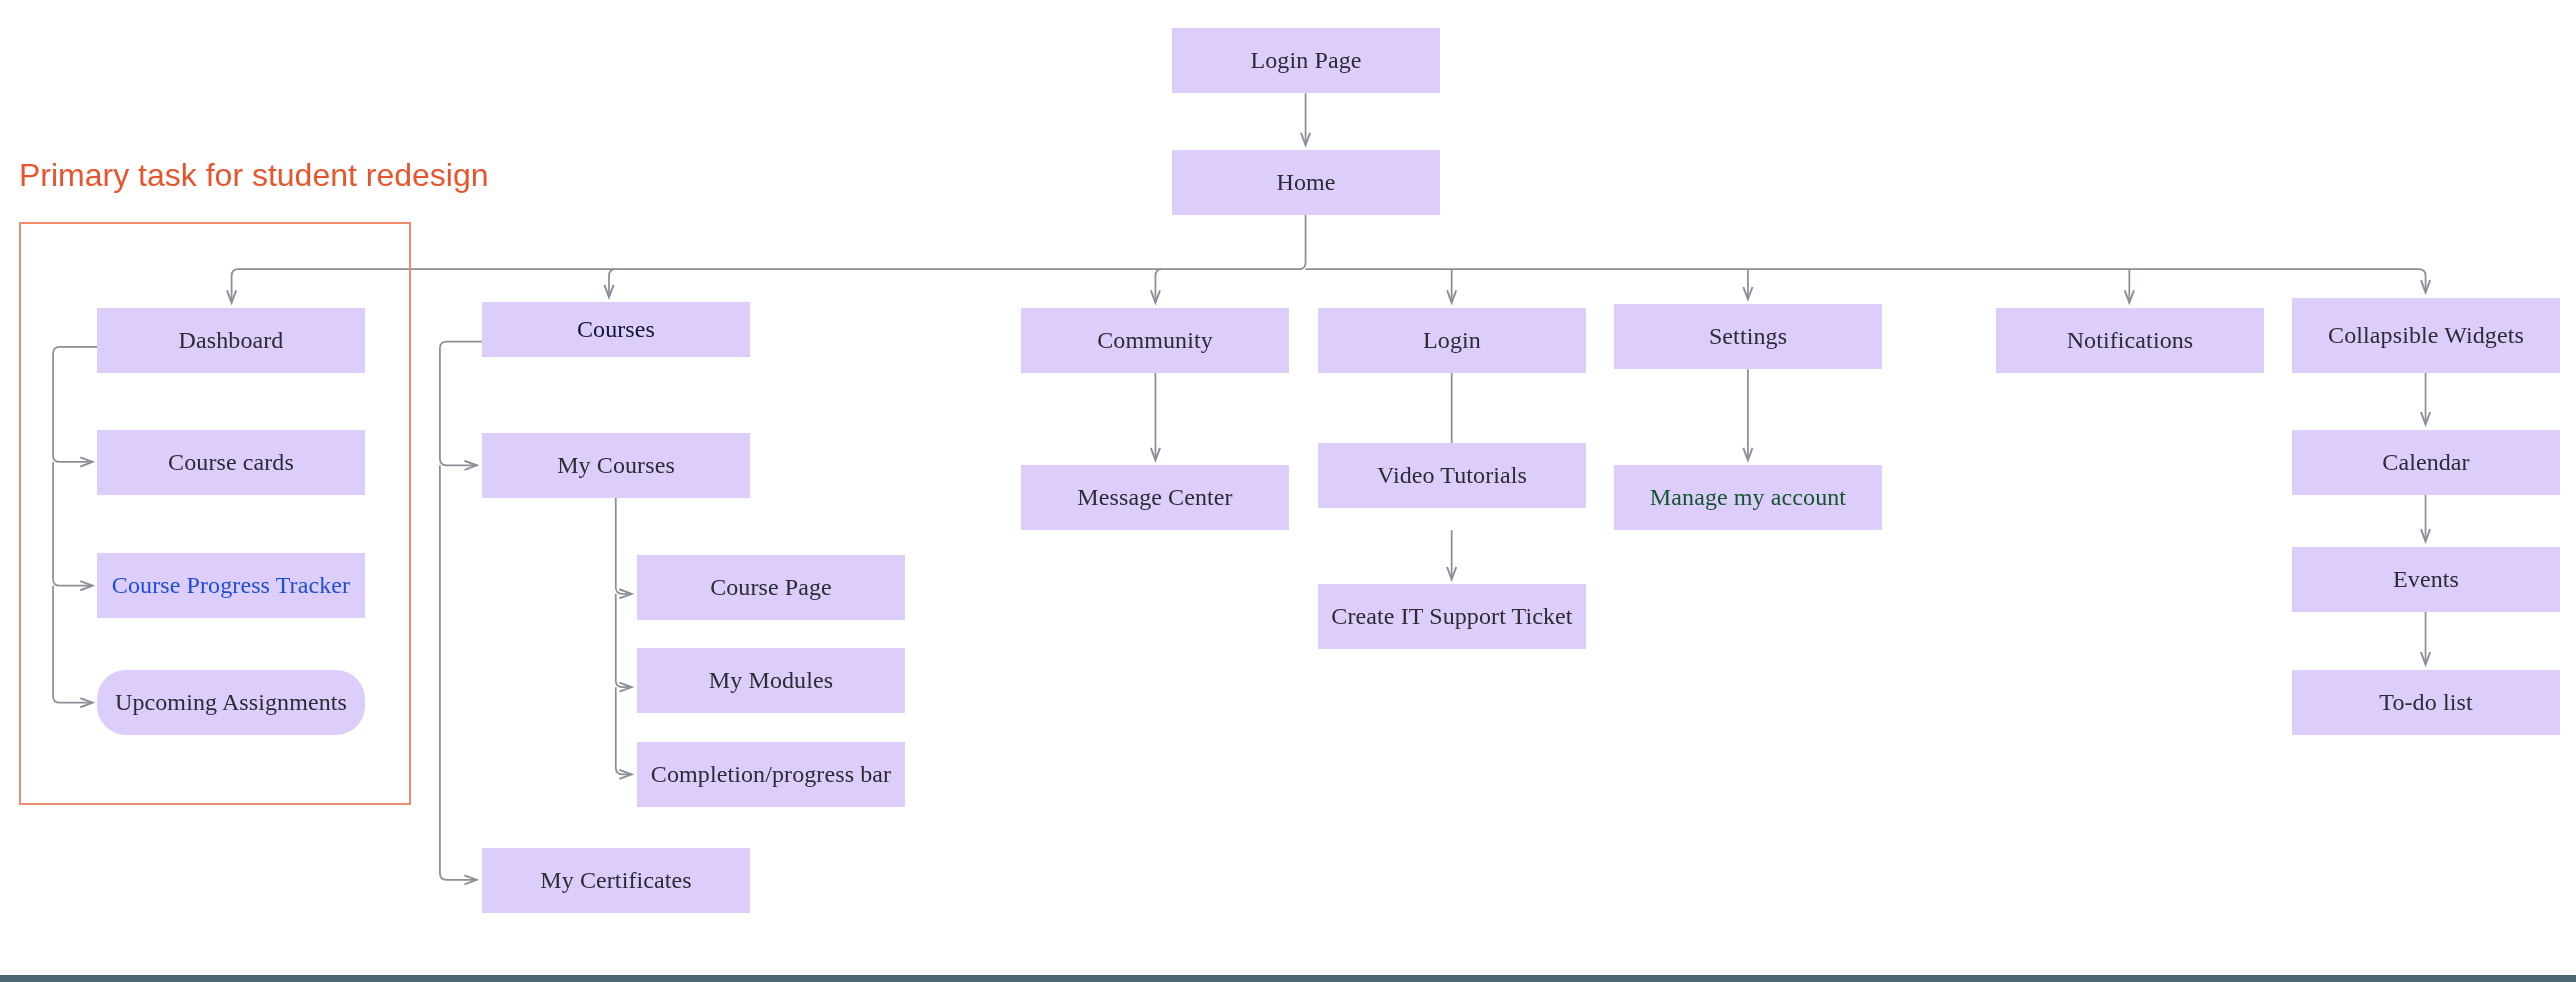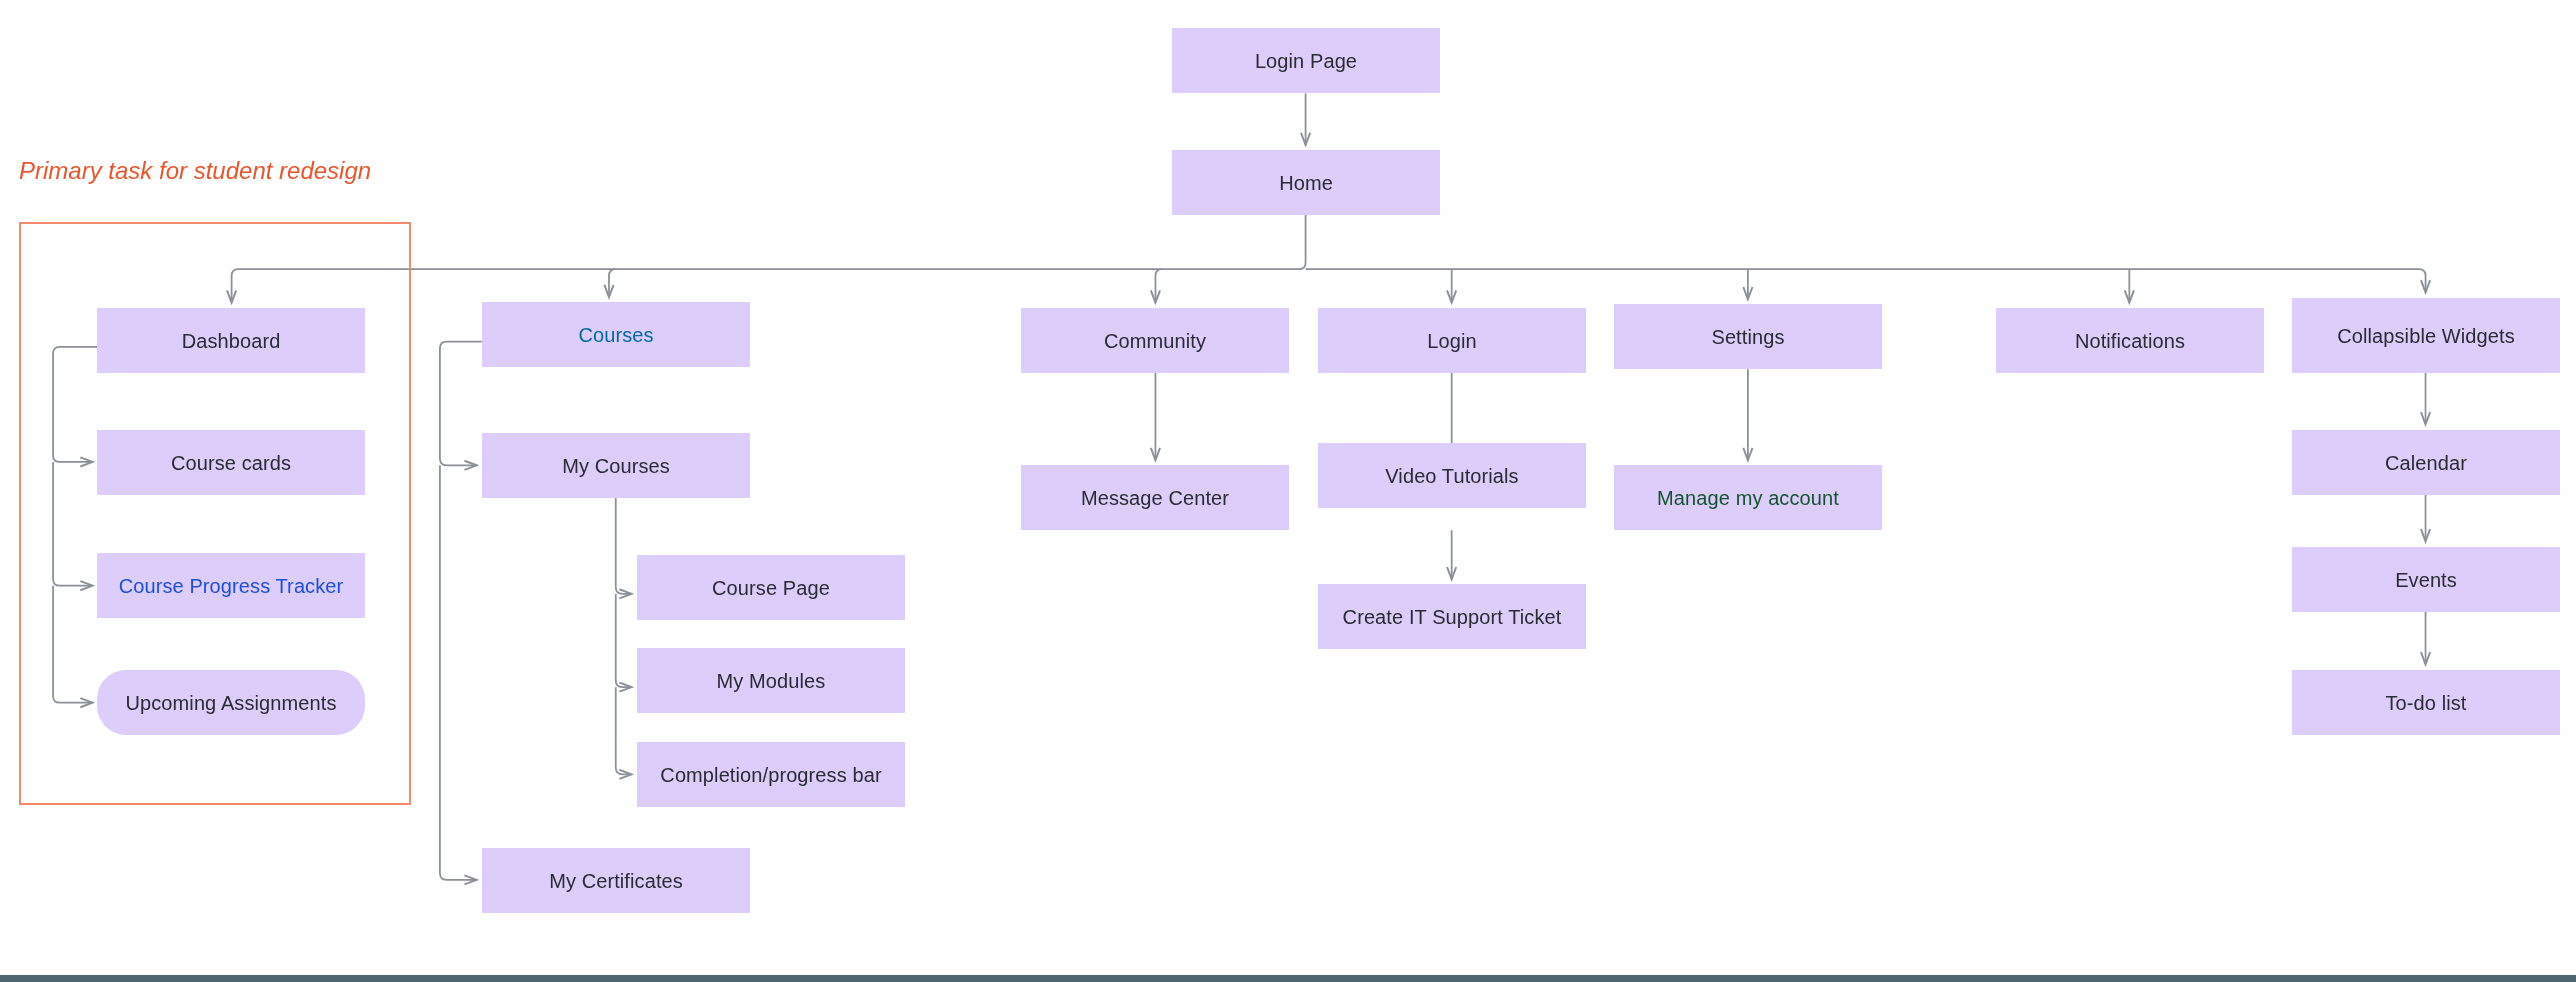--- a/index.html
+++ b/index.html
@@ -25,36 +25,35 @@
     pointer-events: none;
   }
   .node {
     position: absolute;
     background: #dccdfb;
     display: flex;
     align-items: center;
     justify-content: center;
     text-align: center;
     color: #2b2b33;
-    font-family: Liberation Sans, sans-serif;
-    font-size: 20px;
+    font-family: Liberation Serif, serif;
+    font-size: 24px;
     line-height: 1.2;
     letter-spacing: 0.1px;
     box-sizing: border-box;
     padding: 2.7px 6.8px;
     z-index: 2;
   }
   .annotation-label {
     position: absolute;
     color: #e8552d;
     font-family: "Liberation Sans", sans-serif;
-    font-size: 24px;
+    font-size: 32px;
     white-space: nowrap;
     z-index: 3;
-    font-style: italic;
   }
   .annotation-region {
     position: absolute;
     border: 2px solid #f08a6a;
     box-sizing: border-box;
     background: transparent;
     z-index: 1;
   }
   .bottom-bar {
     position: absolute;
@@ -120,21 +119,21 @@
 
   <div class="annotation-label" style="left: 19px; top: 157px; color: rgb(232, 85, 45);">Primary task for student redesign</div>
 
   <div id="nodes-container">
       <div class="node" style="left: 1172px; top: 28px; width: 268px; height: 65px; background: rgb(220, 205, 251); color: rgb(43, 43, 51);">Login Page</div>
       <div class="node" style="left: 1172px; top: 150px; width: 268px; height: 65px; background: rgb(220, 205, 251); color: rgb(43, 43, 51);">Home</div>
       <div class="node" style="left: 97px; top: 308px; width: 268px; height: 65px; background: rgb(220, 205, 251); color: rgb(43, 43, 51);">Dashboard</div>
       <div class="node" style="left: 97px; top: 430px; width: 268px; height: 65px; background: rgb(220, 205, 251); color: rgb(43, 43, 51);">Course cards</div>
       <div class="node" style="left: 97px; top: 553px; width: 268px; height: 65px; background: rgb(220, 205, 251); color: #1d4ed8; text-align: center;">Course Progress Tracker</div>
       <div class="node" style="left: 97px; top: 670px; width: 268px; height: 65px; background: rgb(220, 205, 251); color: rgb(43, 43, 51); border-radius: 29px;">Upcoming Assignments</div>
-      <div class="node" style="left: 482px; top: 302px; width: 268px; height: 65px; background: rgb(220, 205, 251); color: #0369a1;">Courses</div>
+      <div class="node" style="left: 482px; top: 302px; width: 268px; height: 55px; background: rgb(220, 205, 251); color: #0f172a;">Courses</div>
       <div class="node" style="left: 482px; top: 433px; width: 268px; height: 65px; background: rgb(220, 205, 251); color: rgb(43, 43, 51);">My Courses</div>
       <div class="node" style="left: 637px; top: 555px; width: 268px; height: 65px; background: rgb(220, 205, 251); color: rgb(43, 43, 51);">Course Page</div>
       <div class="node" style="left: 637px; top: 648px; width: 268px; height: 65px; background: rgb(220, 205, 251); color: rgb(43, 43, 51);">My Modules</div>
       <div class="node" style="left: 637px; top: 742px; width: 268px; height: 65px; background: rgb(220, 205, 251); color: rgb(43, 43, 51);">Completion/progress bar</div>
       <div class="node" style="left: 482px; top: 848px; width: 268px; height: 65px; background: rgb(220, 205, 251); color: rgb(43, 43, 51);">My Certificates</div>
       <div class="node" style="left: 1021px; top: 308px; width: 268px; height: 65px; background: rgb(220, 205, 251); color: rgb(43, 43, 51);">Community</div>
       <div class="node" style="left: 1021px; top: 465px; width: 268px; height: 65px; background: rgb(220, 205, 251); color: rgb(43, 43, 51);">Message Center</div>
       <div class="node" style="left: 1318px; top: 308px; width: 268px; height: 65px; background: rgb(220, 205, 251); color: rgb(43, 43, 51);">Login</div>
       <div class="node" style="left: 1318px; top: 443px; width: 268px; height: 65px; background: rgb(220, 205, 251); color: rgb(43, 43, 51);">Video Tutorials</div>
       <div class="node" style="left: 1318px; top: 584px; width: 268px; height: 65px; background: rgb(220, 205, 251); color: rgb(43, 43, 51);">Create IT Support Ticket</div>

